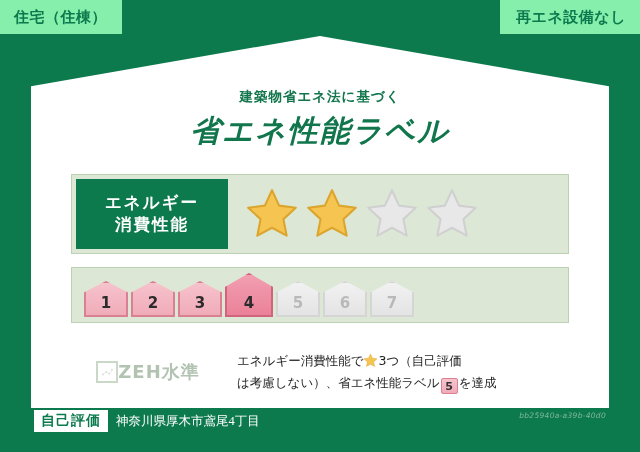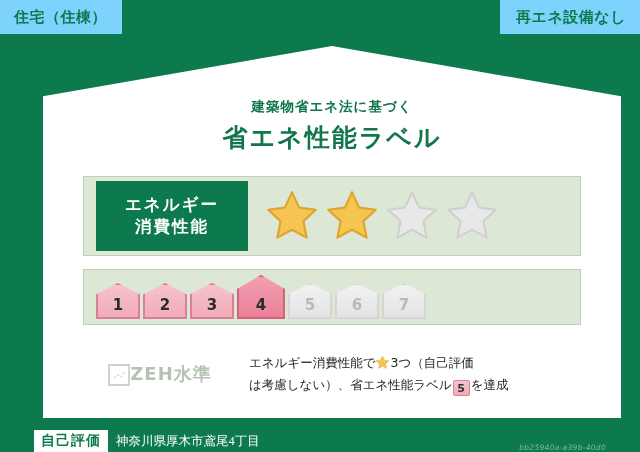--- a/index.html
+++ b/index.html
@@ -13,21 +13,21 @@
   .label-root{
     position:relative;
     width:640px; height:452px;
     background:#0d7a4e;
     overflow:hidden;
   }
 
   
   .corner-badge{
     position:absolute; top:0;
-    background:#7dd3fc;
+    background:#86efac;
     display:flex; align-items:center; justify-content:center;
     color:#0d7a4e; font-weight:bold;
     letter-spacing:0.5px;
     z-index:6;
   }
   .corner-badge.left{
     left:0; width:122px; height:34px;
     font-size:15px;
     padding-left:14px;
     justify-content:flex-start;
@@ -36,49 +36,49 @@
     right:0; width:140px; height:34px;
     font-size:15px;
     padding-right:14px;
     justify-content:flex-end;
     margin-left:40px;
   }
 
   
   .card{
     position:absolute;
-    left:31px; top:46px;
+    left:31px; top:36px;
     width:578px; height:372px;
     background:#ffffff;
     z-index:2;
     clip-path: polygon(0% 13.5%, 50% 0%, 100% 13.5%, 100% 100%, 0% 100%);
-    margin-left: 12px;
   }
 
   .card-inner{
     position:absolute;
     left:0; top:0; width:100%; height:100%;
     padding:52px 24px 14px 24px;
   }
 
   
   .title-sub{
     text-align:center;
     color:#11764c;
     font-size:13.5px;
     font-weight:bold;
     letter-spacing:1px;
   }
   .title-main{
     text-align:center;
     color:#11764c;
-    font-size:25px;
+    font-size:30px;
     font-weight:bold;
     letter-spacing:2px;
     margin-top:5px;
+    font-style:italic;
   }
 
   
   .rows{ margin-top:22px; padding:0 16px; }
 
   .metric-row{
     display:flex;
     align-items:stretch;
     background:#dce8d5;
     border:1px solid #bcd2b2;
@@ -97,21 +97,21 @@
     letter-spacing:2px;
     line-height:1.35;
     margin:4px;
   }
   .metric-row .row-body{
     flex:1;
     display:flex;
     align-items:center;
     padding-left:12px;
   }
-  .row-energy{ height:80px;padding-left:8px; }
+  .row-energy{ height:80px; }
   .row-insul { height:56px; }
 
   
   .stars{ display:flex; align-items:center; gap:4px; }
   .star-wrap{ width:56px; height:56px; position:relative; }
   .star-wrap svg{ display:block; width:100%; height:100%; }
 
   
   .grades{ display:flex; align-items:flex-end; gap:3px; }
   .grade{
@@ -144,21 +144,21 @@
 
   
   .zeh-block{
     display:flex;
     align-items:center;
     padding:14px 18px 0 18px;
     gap:14px;
   }
   .zeh-left{
     flex:0 0 150px;
-    display:flex; align-items:flex-end; gap:0;
+    display:flex; align-items:center; gap:0;
     justify-content:center;
   }
   .zeh-box{
     width:22px; height:22px;
     border:2px solid #c9d8c7;
     background:#ffffff;
     position:relative;
   }
   .zeh-box svg{ position:absolute; inset:0; width:100%; height:100%; }
   .zeh-label{
@@ -187,21 +187,21 @@
     border-radius:2px;
     margin:0 1px;
   }
 
   
   .footer{
     position:absolute;
     left:0; bottom:0;
     width:640px; height:42px;
     display:flex;
-    align-items:flex-end;
+    align-items:flex-start;
     justify-content:space-between;
     padding:0 34px;
     z-index:5;
   }
   .footer-left{ display:flex; align-items:center; gap:8px; }
   .eval-badge{
     background:#ffffff;
     color:#0d7a4e;
     font-weight:bold;
     font-size:14px;

